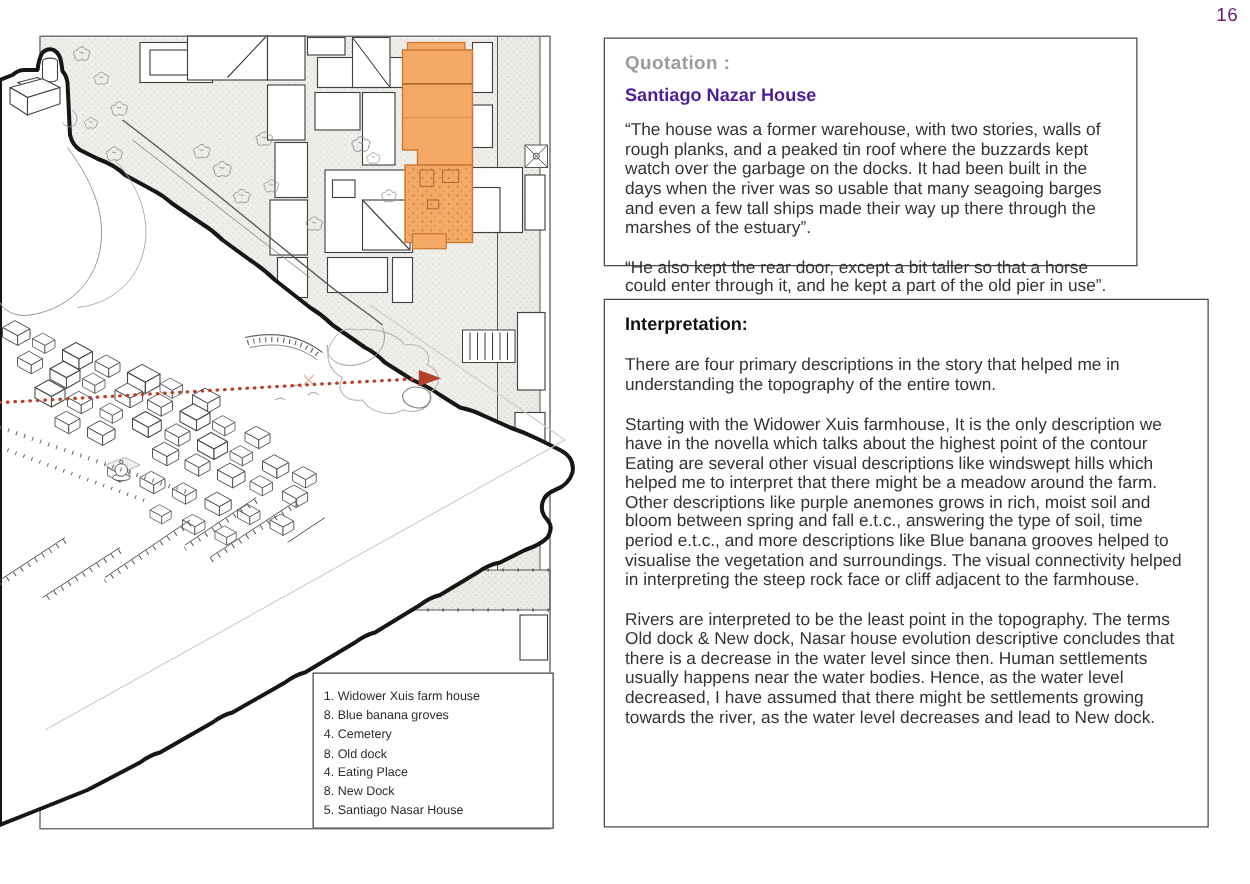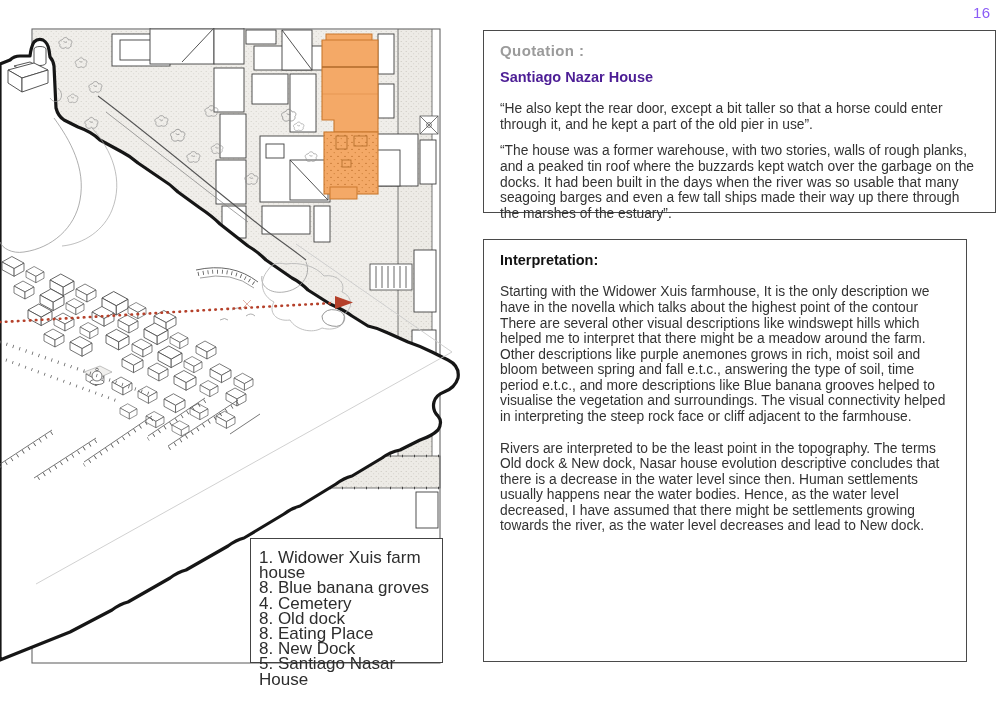--- a/index.html
+++ b/index.html
@@ -4,41 +4,41 @@
 <style>
   html,body{margin:0;padding:0;}
   body{
     width:1000px;height:707px;position:relative;overflow:hidden;
     background:#ffffff;
     font-family:"Liberation Sans", sans-serif;
     color:#333;
   }
   .abs{position:absolute;box-sizing:border-box;}
   #page-number{
-    left:973px;top:4px;font-size:15px;color:#8b5cf6;letter-spacing:.5px;
+    left:973px;top:4px;font-size:15px;color:#701a75;letter-spacing:.5px;
   }
   
   .panel{
     border:1.6px solid #4a4a4a;background:#fff;
     padding:12px 16px;line-height:1.13;font-size:13.8px;color:#333;
   }
-  #quotation-box{left:483px;top:30px;width:513px;height:183px;}
+  #quotation-box{left:483px;top:30px;width:427px;height:183px;}
   #interpretation-box{left:483px;top:239px;width:484px;height:423px;}
   .q-title{font-weight:bold;font-size:15px;color:#9b9b9b;letter-spacing:.4px;}
   .q-subtitle{font-weight:bold;font-size:14.5px;color:#4c1d95;margin-top:9px;}
   .i-title{font-weight:bold;font-size:14.5px;color:#121212;}
   .para{margin:11px 0 0 0;}
   .para.tight{margin-top:0;}
   .para.gap{margin-top:16px;}
   
   #legend-box{
     left:250px;top:538px;width:193px;height:125px;
     border:1.2px solid #444;background:#fff;
     padding:11px 4px 0 8px;
-    font-size:17px;line-height:15.2px;color:#2d2d2d;
+    font-size:10px;line-height:15.2px;color:#2d2d2d;
   }
   
   #map-svg{left:0;top:0;}
 </style>
 </head>
 <body>
 
 <svg id="map-svg" class="abs" width="475" height="707" viewBox="0 0 475 707">
   <defs>
     <pattern id="stip" width="5" height="5" patternUnits="userSpaceOnUse">
@@ -278,32 +278,33 @@
     <polygon points="335,296 353,302.5 335,309" fill="#b5402a"></polygon>
     <path d="M243,300 l8,8 M251,300 l-8,8" stroke="#c46a55" stroke-width="1" opacity="0.5"></path>
   </g>
 </svg>
 
 <div id="legend-box" class="abs">
   <div>1. Widower Xuis farm house</div>
   <div>8. Blue banana groves</div>
   <div>4. Cemetery</div>
   <div>8. Old dock</div>
-  <div>8. Eating Place</div>
+  <div>4. Eating Place</div>
   <div>8. New Dock</div>
   <div>5. Santiago Nasar House</div>
 </div>
 
 <div id="page-number" class="abs">16</div>
 
 <div id="quotation-box" class="abs panel">
   <div class="q-title">Quotation :</div>
   <div class="q-subtitle">Santiago Nazar House</div>
+  <p class="para">“The house was a former warehouse, with two stories, walls of rough planks, and a peaked tin roof where the buzzards kept watch over the garbage on the docks. It had been built in the days when the river was so usable that many seagoing barges and even a few tall ships made their way up there through the marshes of the estuary”.</p>
   <p class="para gap">“He also kept the rear door, except a bit taller so that a horse could enter through it, and he kept a part of the old pier in use”.</p>
-  <p class="para">“The house was a former warehouse, with two stories, walls of rough planks, and a peaked tin roof where the buzzards kept watch over the garbage on the docks. It had been built in the days when the river was so usable that many seagoing barges and even a few tall ships made their way up there through the marshes of the estuary”.</p>
 </div>
 
 <div id="interpretation-box" class="abs panel">
   <div class="i-title">Interpretation:</div>
-  <p class="para gap">Starting with the Widower Xuis farmhouse, It is the only description we have in the novella which talks about the highest point of the contour There are several other visual descriptions like windswept hills which helped me to interpret that there might be a meadow around the farm.</p>
+  <p class="para gap">There are four primary descriptions in the story that helped me in understanding the topography of the entire town.</p>
+  <p class="para gap">Starting with the Widower Xuis farmhouse, It is the only description we have in the novella which talks about the highest point of the contour Eating are several other visual descriptions like windswept hills which helped me to interpret that there might be a meadow around the farm.</p>
   <p class="para tight">Other descriptions like purple anemones grows in rich, moist soil and bloom between spring and fall e.t.c., answering the type of soil, time period e.t.c., and more descriptions like Blue banana grooves helped to visualise the vegetation and surroundings. The visual connectivity helped in interpreting the steep rock face or cliff adjacent to the farmhouse.</p>
   <p class="para gap">Rivers are interpreted to be the least point in the topography. The terms Old dock &amp; New dock, Nasar house evolution descriptive concludes that there is a decrease in the water level since then. Human settlements usually happens near the water bodies. Hence, as the water level decreased, I have assumed that there might be settlements growing towards the river, as the water level decreases and lead to New dock.</p>
 </div>
 
 </body></html>

